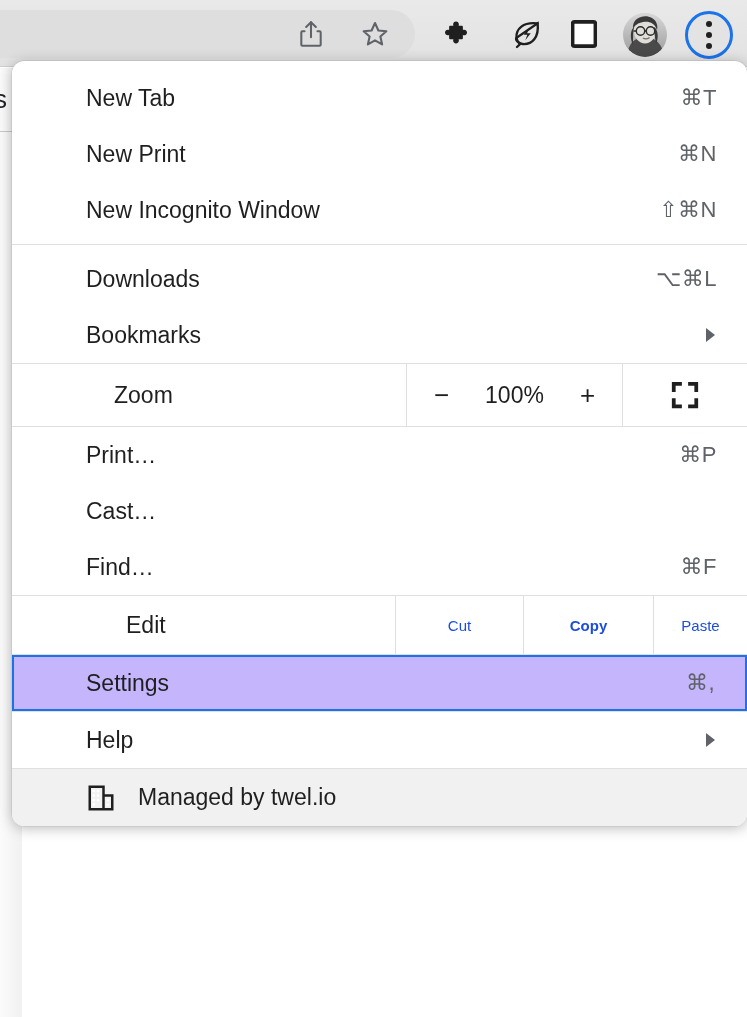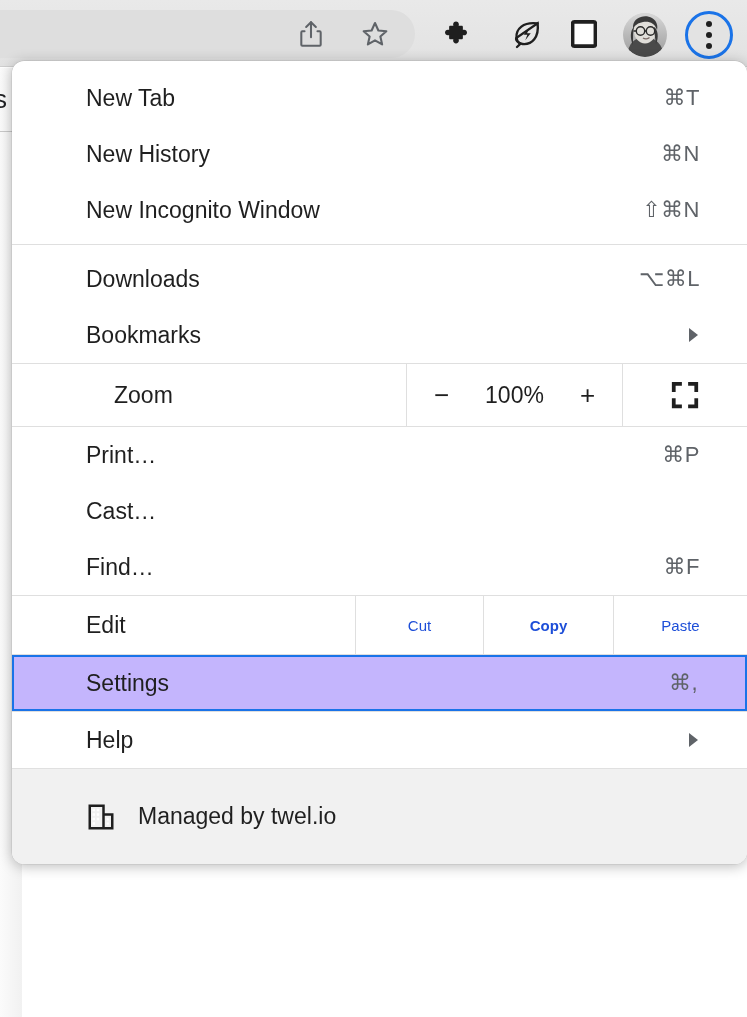--- a/index.html
+++ b/index.html
@@ -63,21 +63,21 @@
     border-radius: 12px 12px 12px 12px;
     box-shadow: 0 2px 14px rgba(0,0,0,0.28), 0 0 0 0.5px rgba(0,0,0,0.10);
     overflow: hidden;
   }
   .menu-pad-top { height: 9px; }
 
   .row {
     position: relative;
     display: flex; align-items: center;
     height: 56px;
-    padding: 0 47px 0 74px;
+    padding: 0 30px 0 74px;
     font-size: 23px; color: #1f1f1f;
     white-space: nowrap;
   }
   .row .label { flex: 1 1 auto; }
   .row .accel { color: #5f6368; font-size: 22px; letter-spacing: 0.5px; }
   .row .arrow { width: 14px; display: flex; justify-content: flex-end; }
   .row .arrow svg { display: block; }
 
   .sep { height: 1px; background: #dfdfdf; margin: 6px 0; }
   .sep-tight { height: 1px; background: #dfdfdf; }
@@ -95,42 +95,42 @@
   }
   .zoom-ctl .pm { font-size: 26px; width: 22px; text-align: center; color: #1f1f1f; }
   .zoom-ctl .pct { min-width: 72px; text-align: center; }
   .zoom-full { flex: 0 0 124px; display: flex; align-items: center; justify-content: center; }
   .zoom-full svg { display: block; }
 
   
   .edit-row { display: flex; align-items: stretch; height: 58px; }
   .edit-label {
     flex: 0 0 343px; display: flex; align-items: center;
-    padding-left: 74px; font-size: 23px; color: #1f1f1f;
+    padding-left: 74px; font-size: 23px; color: #1f1f1f; margin-left: 40px;
   }
   .edit-btn {
     display: flex; align-items: center; justify-content: center;
     font-size: 15px; color: #1d4ed8; border-left: 1px solid #dfdfdf;
   }
   .edit-cut { flex: 0 0 128px; }
   .edit-copy { flex: 0 0 130px; font-weight: bold; }
   .edit-paste { flex: 1 1 auto; }
 
   
   .row.selected {
     background: #c4b5fd;
     border: 2px solid #1a73e8;
     height: 56px;
     padding-left: 72px;
   }
 
   
   .footer {
     display: flex; align-items: center;
-    height: 96px; background: #f1f1f1;
+    height: 58px; background: #f1f1f1;
     padding-left: 74px; gap: 22px;
     border-top: 1px solid #e0e0e0;
   }
   .footer .ftxt { font-size: 23px; color: #1f1f1f; }
   .footer svg { display: block; }
 </style>
 </head>
 <body>
 
 <div id="root">
@@ -212,21 +212,21 @@
   </div>
 
   <div class="menu">
     <div class="menu-pad-top"></div>
 
     <div class="row">
       <span class="label">New Tab</span>
       <span class="accel">⌘T</span>
     </div>
     <div class="row">
-      <span class="label">New History</span>
+      <span class="label">New Print</span>
       <span class="accel">⌘N</span>
     </div>
     <div class="row">
       <span class="label">New Incognito Window</span>
       <span class="accel">⇧⌘N</span>
     </div>
 
     <div class="sep"></div>
 
     <div class="row">

